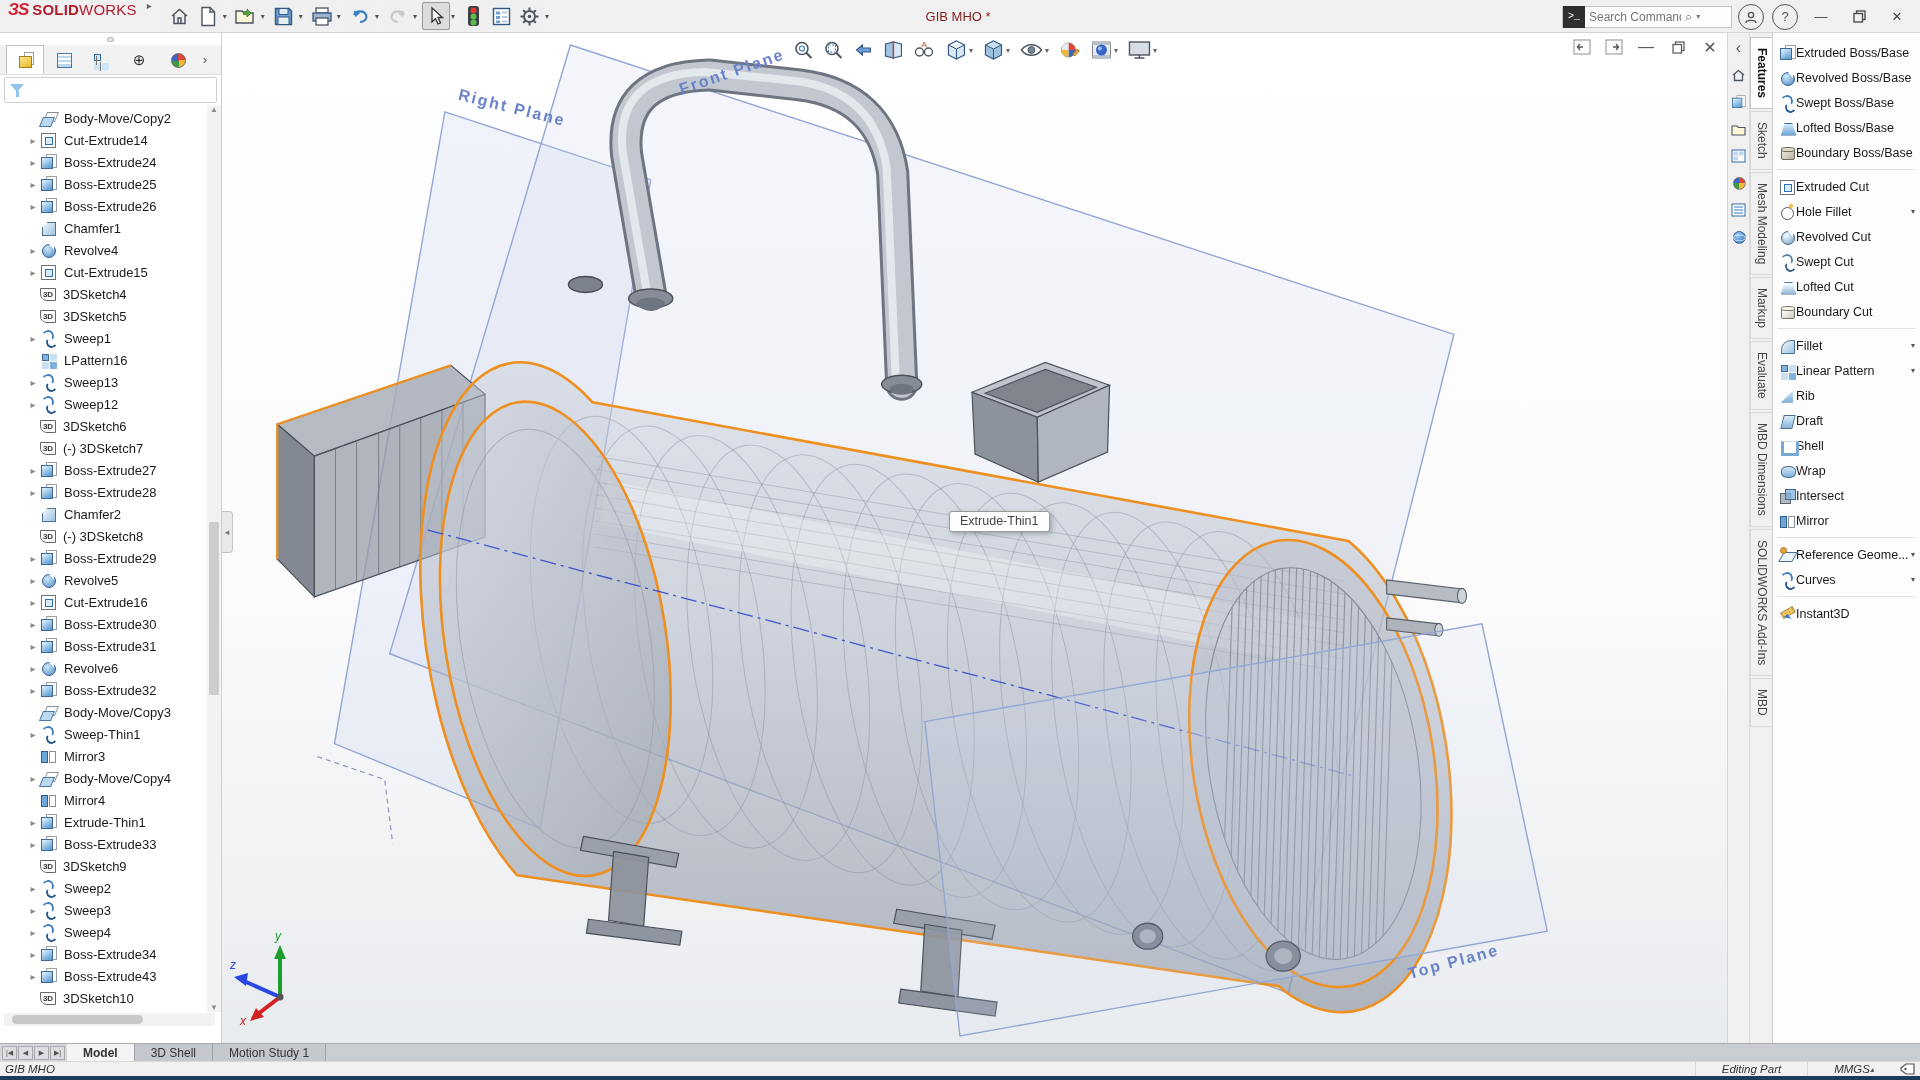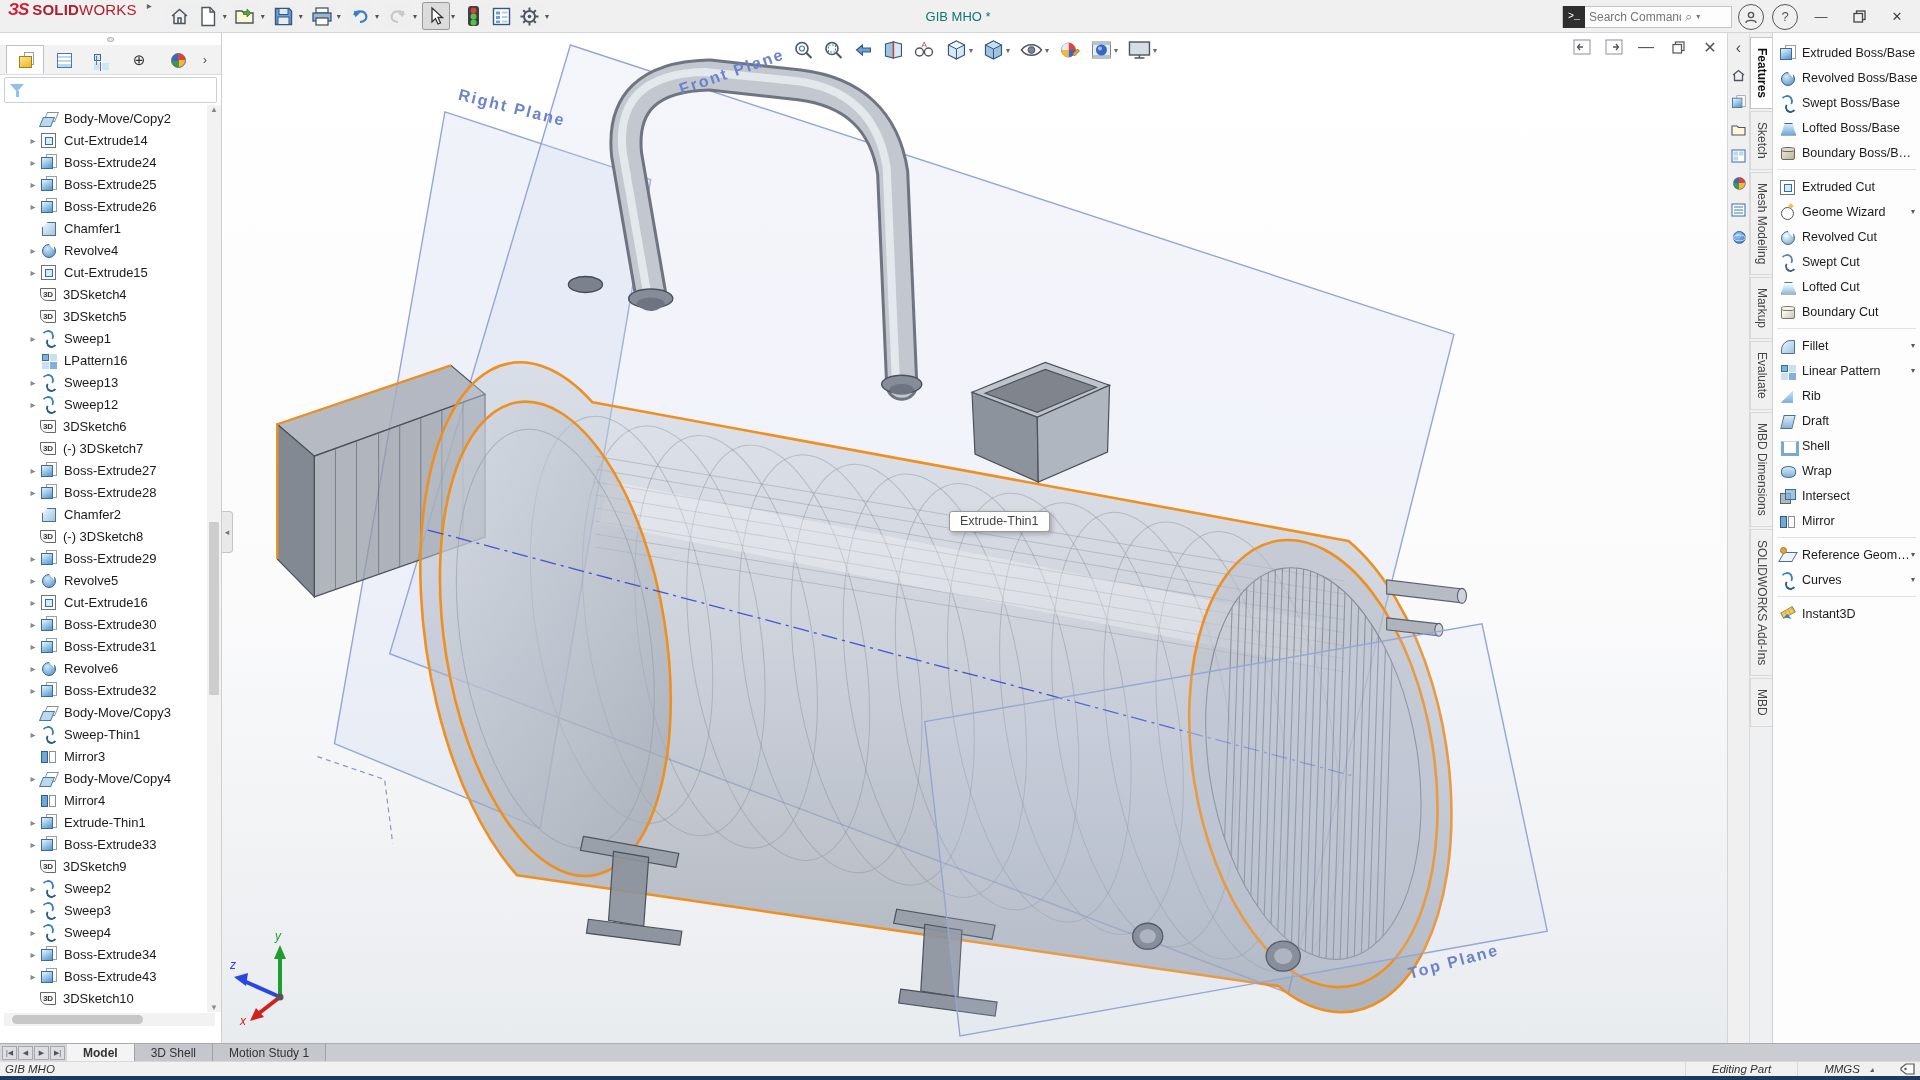--- a/index.html
+++ b/index.html
@@ -11,21 +11,21 @@
   .logo{display:flex;align-items:baseline;gap:4px;padding:0 10px 0 8px;}
   .logo .mark{color:#d11f32;font-weight:bold;font-style:italic;font-size:17px;letter-spacing:-1px;}
   .logo .word{font-size:15px;color:#b01e2e;letter-spacing:.2px;}
   .logo .word b{font-weight:bold;}
   .logo-exp{color:#666;font-size:10px;margin-right:14px;}
   .tbtn{height:28px;min-width:28px;display:flex;align-items:center;justify-content:center;border:1px solid transparent;border-radius:2px;color:#4d5560;position:relative;}
   .tbtn.pressed{background:#dcdcdc;border-color:#9a9a9a;}
   .tbtn.disabled{opacity:.4;}
   .tb-caret{font-size:8px;color:#555;margin:0 5px 0 1px;}
   .tgrp{display:flex;align-items:center;margin-right:2px;}
-  #title-text{position:absolute;left:50%;top:0;transform:translateX(-53%);height:33px;display:flex;align-items:center;font-size:13px;color:#0f766e;}
+  #title-text{position:absolute;left:50%;top:0;transform:translateX(-53%);height:33px;display:flex;align-items:center;font-size:13px;color:#7f1d1d;}
   #tb-right{position:absolute;right:6px;top:0;height:33px;display:flex;align-items:center;gap:4px;}
   #searchbox{display:flex;align-items:center;height:22px;border:1px solid #c3c3c3;background:#fdfdfd;width:170px;}
   #searchbox .cmdicon{width:22px;height:22px;background:#2e2e2e;color:#fff;font-size:10px;display:flex;align-items:center;justify-content:center;font-family:"Liberation Mono",monospace;flex:none;}
   #searchbox input{border:none;outline:none;background:transparent;font-size:12px;color:#777;width:100px;padding:0 4px;font-family:"Liberation Sans",sans-serif;}
   #searchbox .mag{color:#777;font-size:13px;}
   #searchbox .sc-caret{font-size:8px;color:#777;padding:0 4px;}
   .winbtn{width:34px;height:26px;display:flex;align-items:center;justify-content:center;color:#444;font-size:13px;}
   .circbtn{width:26px;height:26px;border-radius:50%;border:1.4px solid #555;color:#555;display:flex;align-items:center;justify-content:center;font-size:13px;margin:0 2px;}
 
   
@@ -113,37 +113,37 @@
   #triad{position:absolute;left:6px;bottom:18px;z-index:20;}
 
   
   #taskstrip{width:22px;background:#f0f0f0;border-left:1px solid #d5d5d5;display:flex;flex-direction:column;align-items:center;flex:none;padding-top:6px;gap:9px;}
   #taskstrip .tsi{width:18px;height:18px;display:flex;align-items:center;justify-content:center;color:#4d5560;}
   #cmdtabs{width:23px;background:#eef0f1;border-left:1px solid #dadada;display:flex;flex-direction:column;flex:none;padding-top:4px;}
   .vtab{writing-mode:vertical-rl;font-size:12px;color:#444;padding:10px 0;text-align:center;border:1px solid #d9d9d9;border-right:none;background:#f0f0f0;margin-bottom:2px;width:23px;display:flex;align-items:center;justify-content:center;}
   .vtab.active{background:#fff;font-weight:bold;color:#111;border-color:#c4c4c4;}
   #cmdpanel{width:148px;background:#fdfdfd;border-left:1px solid #d0d0d0;flex:none;padding-top:7px;overflow:hidden;}
   .cmdrow{height:25px;display:flex;align-items:center;font-size:12.5px;color:#1a1a1a;padding:0 2px 0 6px;white-space:nowrap;position:relative;}
-  .cmdrow .clabel{margin-left:6px;overflow:hidden;text-overflow:ellipsis;flex:1;}
+  .cmdrow .clabel{overflow:hidden;text-overflow:ellipsis;flex:1;}
   .cmdrow .dd{font-size:8px;color:#555;margin-right:3px;}
   .cmddiv{height:1px;background:#e2e2e2;margin:4px 4px;}
 
   
   #sheetbar{height:18px;background:#c9ccd1;display:flex;align-items:stretch;flex:none;border-top:1px solid #a9acb0;}
   #sheetnav{display:flex;align-items:center;gap:1px;padding:0 2px;background:#d4d6d9;}
   #sheetnav .nav{width:15px;height:14px;background:#dcdee1;border:1px solid #a7a9ac;font-size:7px;color:#555;display:flex;align-items:center;justify-content:center;}
   .sheettab{padding:0 16px;display:flex;align-items:center;font-size:12px;color:#333;background:#c4c7cc;border-right:1px solid #9fa2a6;}
   .sheettab.active{background:#f4f4f4;font-weight:bold;}
 
   
   #statusbar{height:15px;background:#f1f1f1;border-top:1px solid #d9d9d9;display:flex;align-items:center;font-size:11.5px;color:#333;flex:none;position:relative;font-style:italic;}
   #statusbar .doc{padding-left:5px;}
   #sb-right{position:absolute;right:4px;display:flex;align-items:center;gap:26px;height:100%;}
   #sb-right .sep{width:1px;height:100%;background:#d8d8d8;}
-  #sb-units{display:flex;align-items:center;gap:10px;}
+  #sb-units{display:flex;align-items:center;}
   #sb-units .up{font-size:8px;color:#555;}
   #bottom-edge{height:4px;background:#1d3a5f;flex:none;}
 
   svg{display:block;}
 </style>
 </head>
 <body>
 
 <div id="app">
 
@@ -891,21 +891,21 @@
           <span class="fi fi-boundary"></span>
           <span class="clabel">Boundary Boss/Base</span>
         </div>
         <div class="cmddiv"></div>
         <div class="cmdrow">
           <span class="fi fi-cut"></span>
           <span class="clabel">Extruded Cut</span>
         </div>
         <div class="cmdrow">
           <span class="fi fi-hole"></span>
-          <span class="clabel">Geome Wizard</span>
+          <span class="clabel">Hole Fillet</span>
           <span class="dd">▾</span>
         </div>
         <div class="cmdrow">
           <span class="fi fi-revolve cutvar"></span>
           <span class="clabel">Revolved Cut</span>
         </div>
         <div class="cmdrow">
           <span class="fi fi-sweep cutvar"></span>
           <span class="clabel">Swept Cut</span>
         </div>

